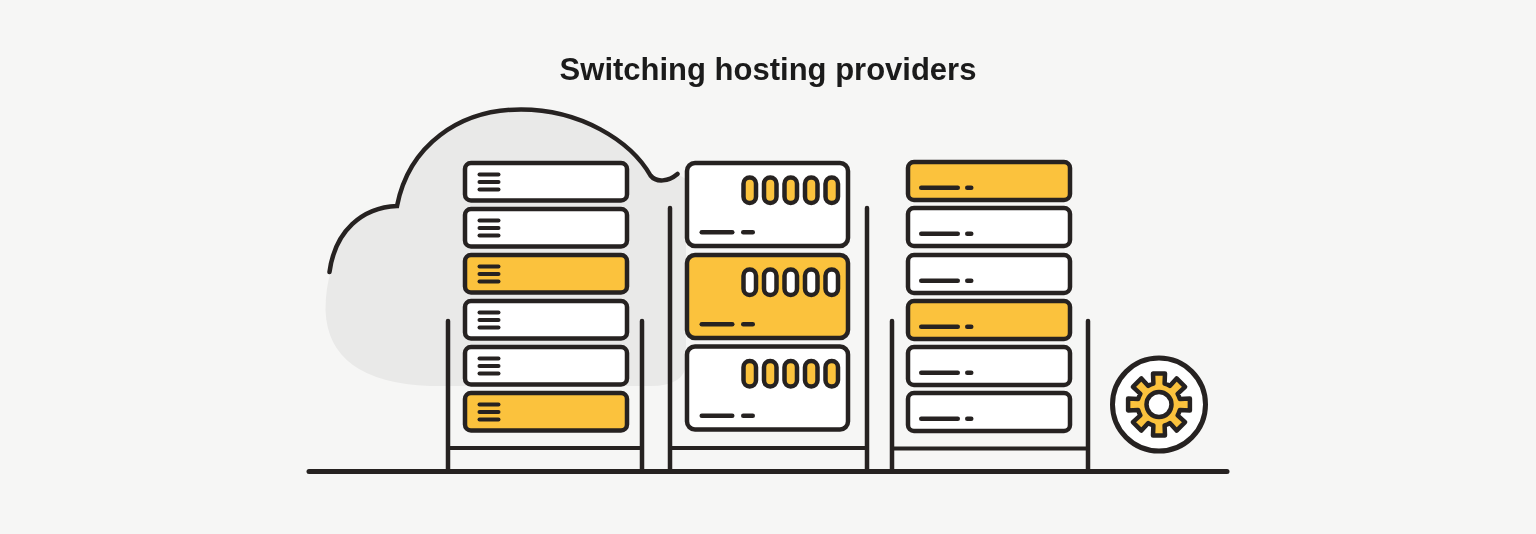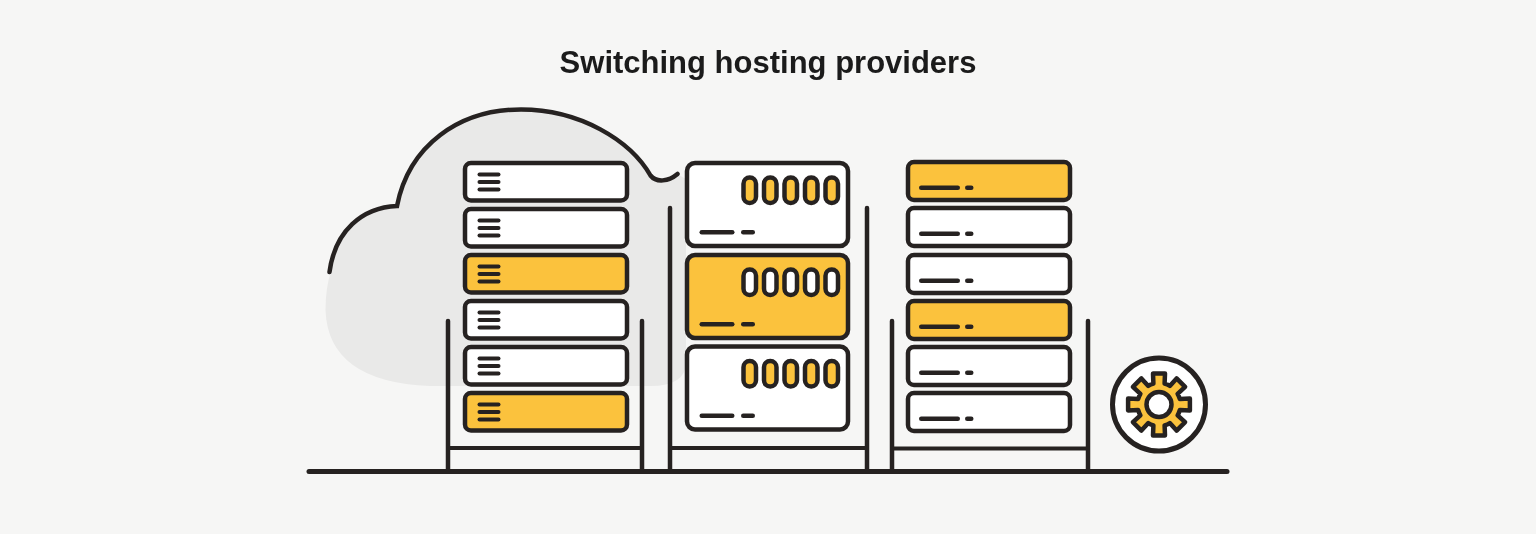--- a/index.html
+++ b/index.html
@@ -4,21 +4,21 @@
 <style>
   html,body{margin:0;padding:0;}
   .page{
     position:relative;
     width:1536px;height:534px;
     background:var(--background,#f6f6f5);
     overflow:hidden;
     font-family:"Liberation Sans",sans-serif;
   }
   .title{
-    position:absolute;left:0;right:0;top:45px;margin:0;
+    position:absolute;left:0;right:0;top:52px;margin:0;
     text-align:center;
     font:700 31px/1.15 "Liberation Sans",sans-serif;
     color:var(--title,#1b1b1b);
     letter-spacing:0;
   }
   .scene{position:absolute;left:0;top:0;width:1536px;height:534px;display:block;}
   .cloud-fill{fill:var(--cloud,#e9e9e8);}
   .cloud-outline{fill:none;stroke:var(--outline,#262221);stroke-width:4.5;stroke-linecap:round;}
   .ground{stroke:var(--outline,#262221);stroke-width:5;stroke-linecap:round;}
   .post{stroke:var(--outline,#262221);stroke-width:4.5;stroke-linecap:round;}

